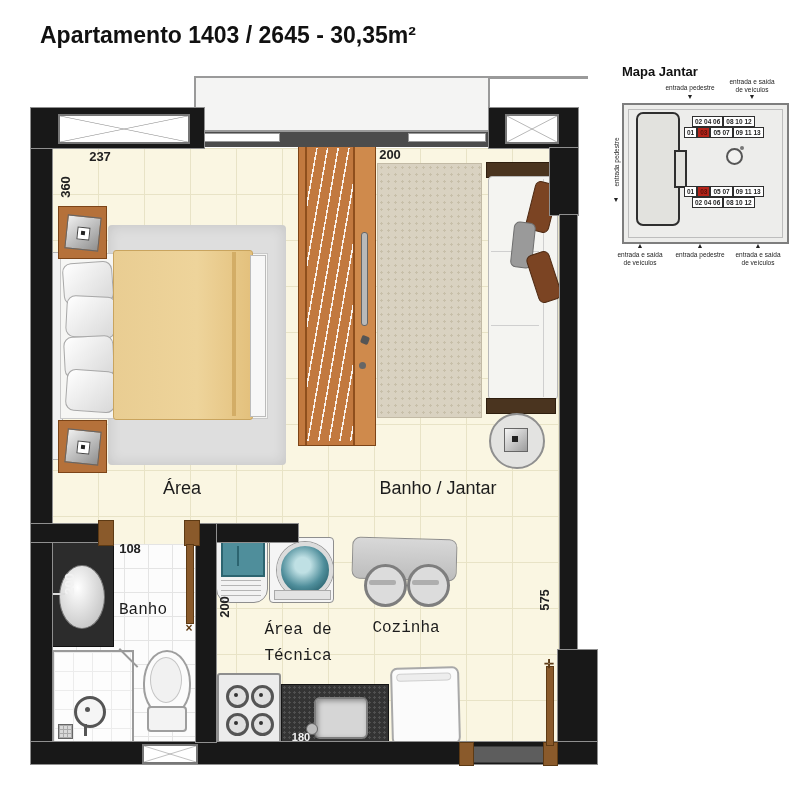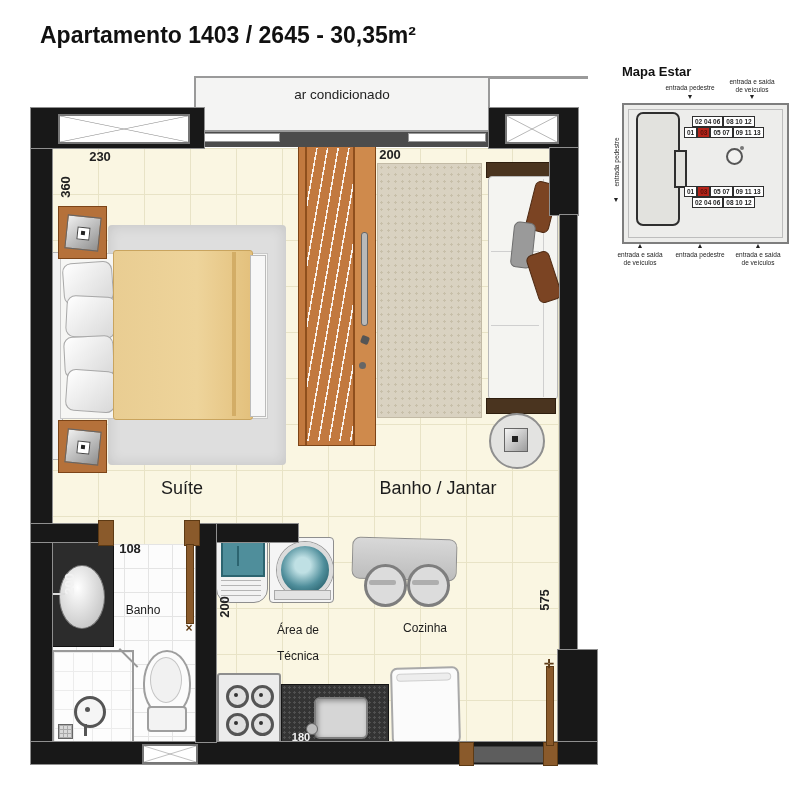--- a/index.html
+++ b/index.html
@@ -19,21 +19,21 @@
     background-image:linear-gradient(#e8e3c6 1px,transparent 1px),
                      linear-gradient(90deg,#e8e3c6 1px,transparent 1px);
     background-size:46px 46px;}
   .floor-bath{position:absolute;background:#fcfcfc;
     background-image:linear-gradient(#e4e4e4 1px,transparent 1px),
                      linear-gradient(90deg,#e4e4e4 1px,transparent 1px);
     background-size:24px 24px;}
   
   .title{position:absolute;left:40px;top:22px;font-size:23px;font-weight:bold;color:#111;}
   .lbl{position:absolute;transform:translate(-50%,-50%);font-size:18px;color:#1c1c1c;white-space:nowrap;}
-  .lbl.small{font-size:12px;}
+  .lbl.small{font-size:16px;font-family:Liberation Mono, monospace;}
   .dim{position:absolute;transform:translate(-50%,-50%);font-size:13px;font-weight:bold;color:#222;white-space:nowrap;}
   .dim.rot{transform:translate(-50%,-50%) rotate(-90deg);}
   .dim.white{color:#f2f2f2;}
   .lajebox{position:absolute;left:194px;top:76px;width:296px;height:56px;background:#f4f4f3;
            border:2px solid #9a9a9a;text-align:center;font-size:13.5px;color:#222;line-height:1.35;padding-top:8px;box-sizing:border-box;}
   .lajeline{position:absolute;left:490px;top:76px;width:98px;height:3px;background:#9a9a9a;}
   .lajeband{position:absolute;left:198px;top:132px;width:292px;height:15px;background:#4c4c4c;}
   .sill{position:absolute;top:1px;height:7px;background:#fff;border:1px solid #999;}
   
   .rug-suite{position:absolute;left:108px;top:225px;width:178px;height:240px;background:#dedede;border-radius:4px;box-shadow:inset 0 0 14px rgba(0,0,0,.12);}
@@ -224,21 +224,20 @@
   </div>
 <div class="bar"></div>
 <div class="stool" style="left:364px;top:564px;">
     <div class="bar2"></div>
   </div>
 <div class="stool" style="left:407px;top:564px;">
     <div class="bar2"></div>
   </div>
 
 <div class="lajebox">
-  <div>ar condicionado</div>
 </div>
 <div class="lajeline"></div>
 <div class="lajeband">
   <div class="sill" style="left:4px;width:76px;"></div>
   <div class="sill" style="right:4px;width:76px;"></div>
 </div>
 
 <div class="wall" style="left:31px;top:108px;width:21px;height:656px;"></div>
 <div class="wall" style="left:31px;top:108px;width:173px;height:40px;"></div>
 <div class="wall" style="left:489px;top:108px;width:89px;height:40px;"></div>
@@ -272,37 +271,37 @@
 <div class="threshold" style="left:460px;top:746px;width:88px;height:15px;"></div>
 <div class="post" style="left:98px;top:520px;width:14px;height:24px;"></div>
 <div class="post" style="left:184px;top:520px;width:14px;height:24px;"></div>
 <div class="doorleaf" style="left:186px;top:544px;width:6px;height:78px;"></div>
 <div class="cross" style="left:189px;top:628px;">×</div>
 <div class="post" style="left:459px;top:742px;width:13px;height:22px;"></div>
 <div class="post" style="left:543px;top:742px;width:13px;height:22px;"></div>
 <div class="doorleaf" style="left:546px;top:666px;width:6px;height:78px;"></div>
 <div class="cross" style="left:549px;top:664px;">✛</div>
 
-<div class="lbl" style="left:182px;top:488px;">Suíte</div>
+<div class="lbl" style="left:182px;top:488px;">Área</div>
 <div class="lbl" style="left:438px;top:488px;">Banho / Jantar</div>
 <div class="lbl small" style="left:143px;top:610px;">Banho</div>
 <div class="lbl small" style="left:298px;top:630px;">Área de</div>
 <div class="lbl small" style="left:298px;top:656px;">Técnica</div>
-<div class="lbl small" style="left:425px;top:628px;text-align:center;">Cozinha</div>
-
-<div class="dim" style="left:100px;top:156px;">230</div>
+<div class="lbl small" style="left:406px;top:628px;text-align:center;">Cozinha</div>
+
+<div class="dim" style="left:100px;top:156px;">237</div>
 <div class="dim rot" style="left:65px;top:187px;">360</div>
 <div class="dim" style="left:390px;top:154px;">200</div>
 <div class="dim" style="left:130px;top:548px;">108</div>
 <div class="dim rot white" style="left:69px;top:584px;">200</div>
 <div class="dim rot" style="left:224px;top:607px;">200</div>
 <div class="dim rot" style="left:544px;top:600px;">575</div>
 <div class="dim white" style="left:301px;top:737px;font-size:11px;">180</div>
 
-<div class="mk-title">Mapa Estar</div>
+<div class="mk-title">Mapa Jantar</div>
 <div class="mk-lbl" style="left:690px;top:84px;">entrada pedestre</div>
 <div class="mk-arr" style="left:690px;top:93px;">▼</div>
 <div class="mk-lbl" style="left:752px;top:78px;">entrada e saída</div>
 <div class="mk-lbl" style="left:752px;top:86px;">de veículos</div>
 <div class="mk-arr" style="left:752px;top:93px;">▼</div>
 
 <div class="mk-bld">
     <div class="inner"></div>
   </div>
 <div class="mk-tower"></div>

